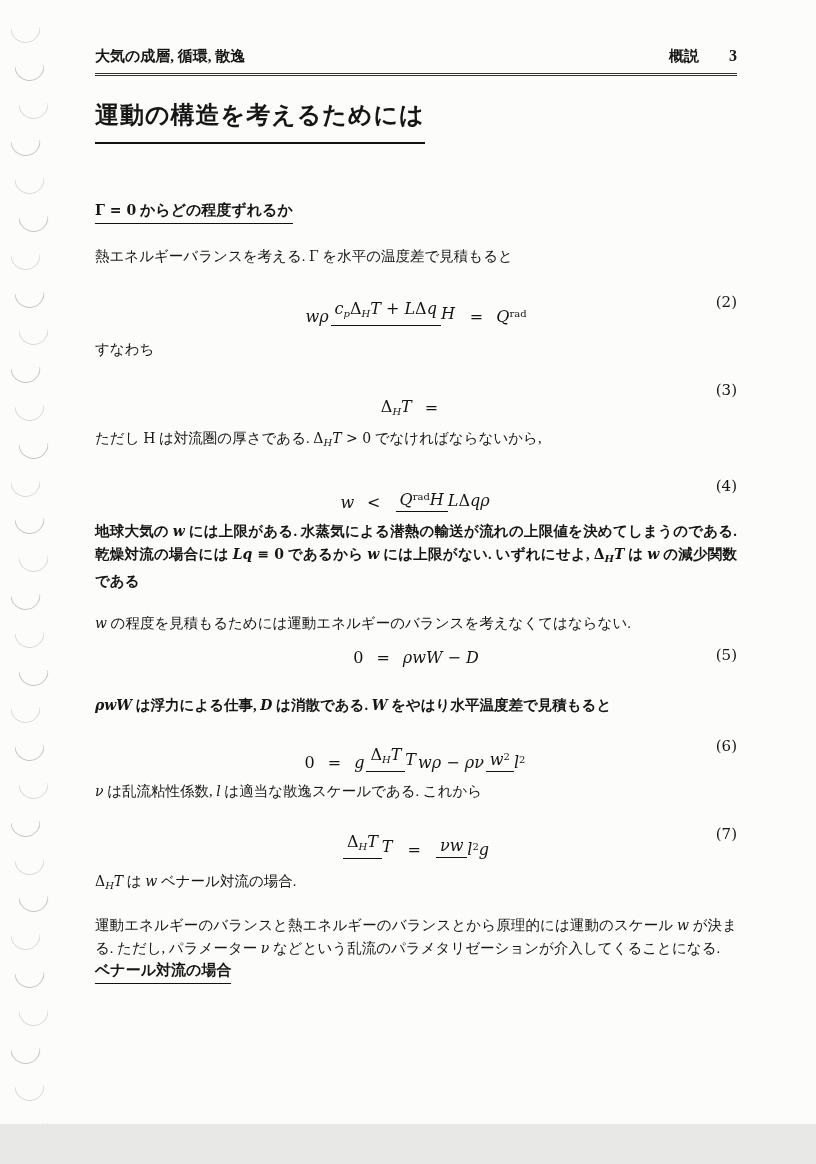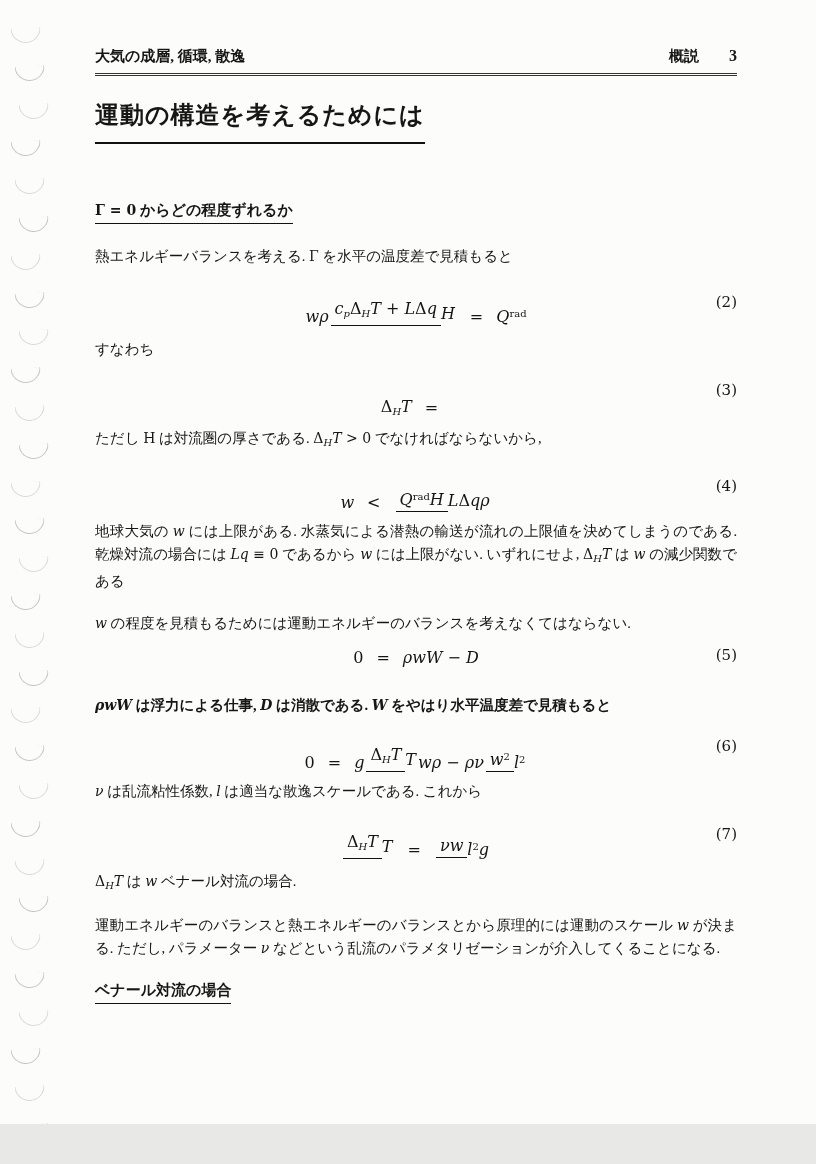--- a/index.html
+++ b/index.html
@@ -24,21 +24,21 @@
   }
   .header-right { display:flex; align-items:flex-end; }
   .header-page { margin-left:30px; font-size:16px; }
 
   .title-wrap { margin-top:24px; }
   .doc-title {
     display:inline-block; font-size:24px; font-weight:700; letter-spacing:1px;
     line-height:30px; padding-bottom:12px; border-bottom:2.2px solid #111;
   }
   .h1-wrap { margin-top:56px; }
-  .h2-wrap { margin-top:20px; }
+  .h2-wrap { }
   .sub-heading {
     display:inline-block; font-size:15px; font-weight:700;
     padding-bottom:2px; border-bottom:1.8px solid #111; line-height:21px;
   }
   .para { font-size:14.5px; line-height:23px; text-align:justify; }
   .para .mi, .para .mr, .sub-heading .mr { font-family:"DejaVu Serif", serif; font-size:14px;margin-top:35px; }
 
   .mi { font-style:italic; }
   .mr { font-style:normal; }
   sub { font-size:10px; font-style:italic; vertical-align:-3px; font-family:"DejaVu Serif", serif; }
@@ -58,21 +58,21 @@
   .fnum { padding:0 4px 2px; border-bottom:1.3px solid #111; line-height:19px; white-space:pre; }
   .fden { padding-top:2px; line-height:19px; white-space:pre; }
 
   .eq2 { margin-top:10px; min-height:48px; }
   .eq3 { margin-top:2px;  min-height:54px; }
   .eq4 { margin-top:6px;  min-height:52px; }
   .eq5 { margin-top:8px;  min-height:24px; }
   .eq6 { margin-top:3px;  min-height:52px; }
   .eq7 { margin-top:6px;  min-height:50px; }
   .p1 { margin-top:21px; } .p2 { margin-top:12px; } .p3 { margin-top:10px; }
-  .p4 { margin-top:8px; }  .p5 { margin-top:19px; } .p6 { margin-top:27px;font-weight:bold; }
+  .p4 { margin-top:8px;font-weight:bold; }  .p5 { margin-top:19px; } .p6 { margin-top:27px;font-weight:bold; }
   .p7 { margin-top:8px; }  .p8 { margin-top:11px; } .p9 { margin-top:17px; }
 
   .footer {
     position:absolute; left:95px; right:79px; top:1036px;
     border-top:2.5px solid #3c3c3c; padding-top:7px;
     display:flex; justify-content:space-between;
     font-size:14px; line-height:20px;
   }
 </style>
 </head>

